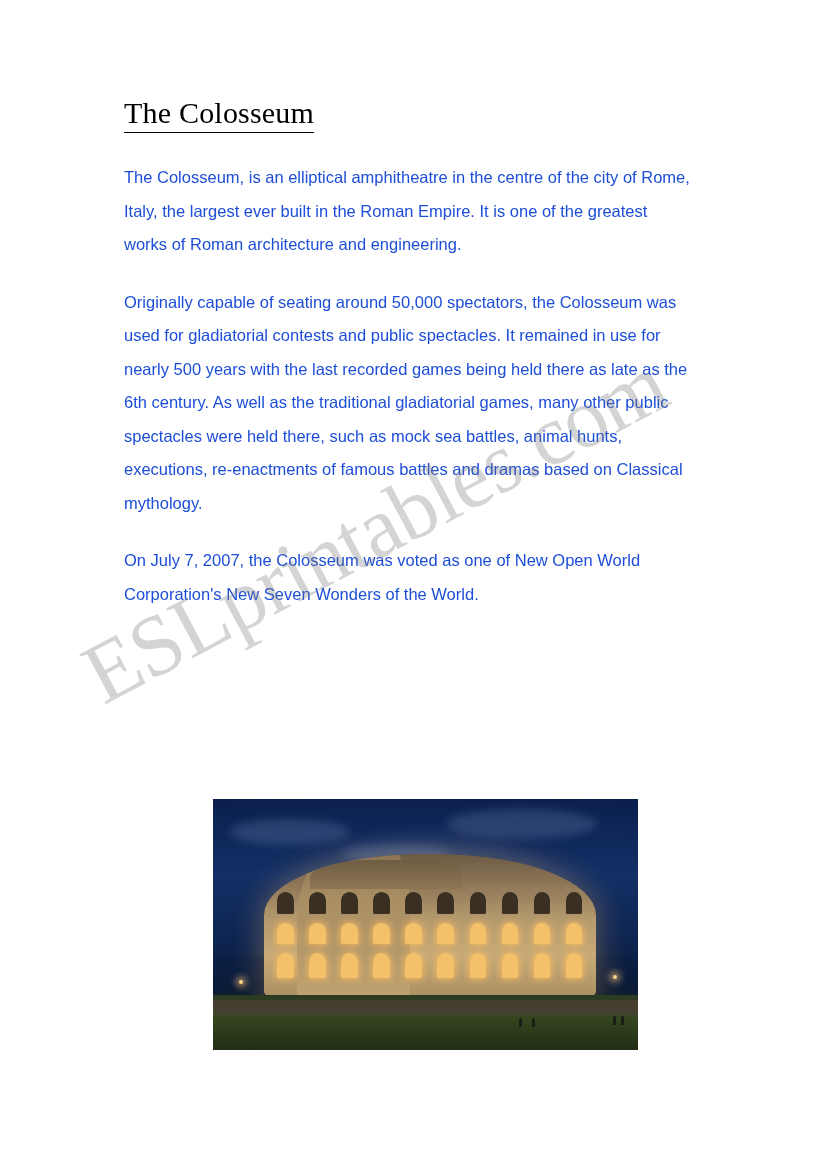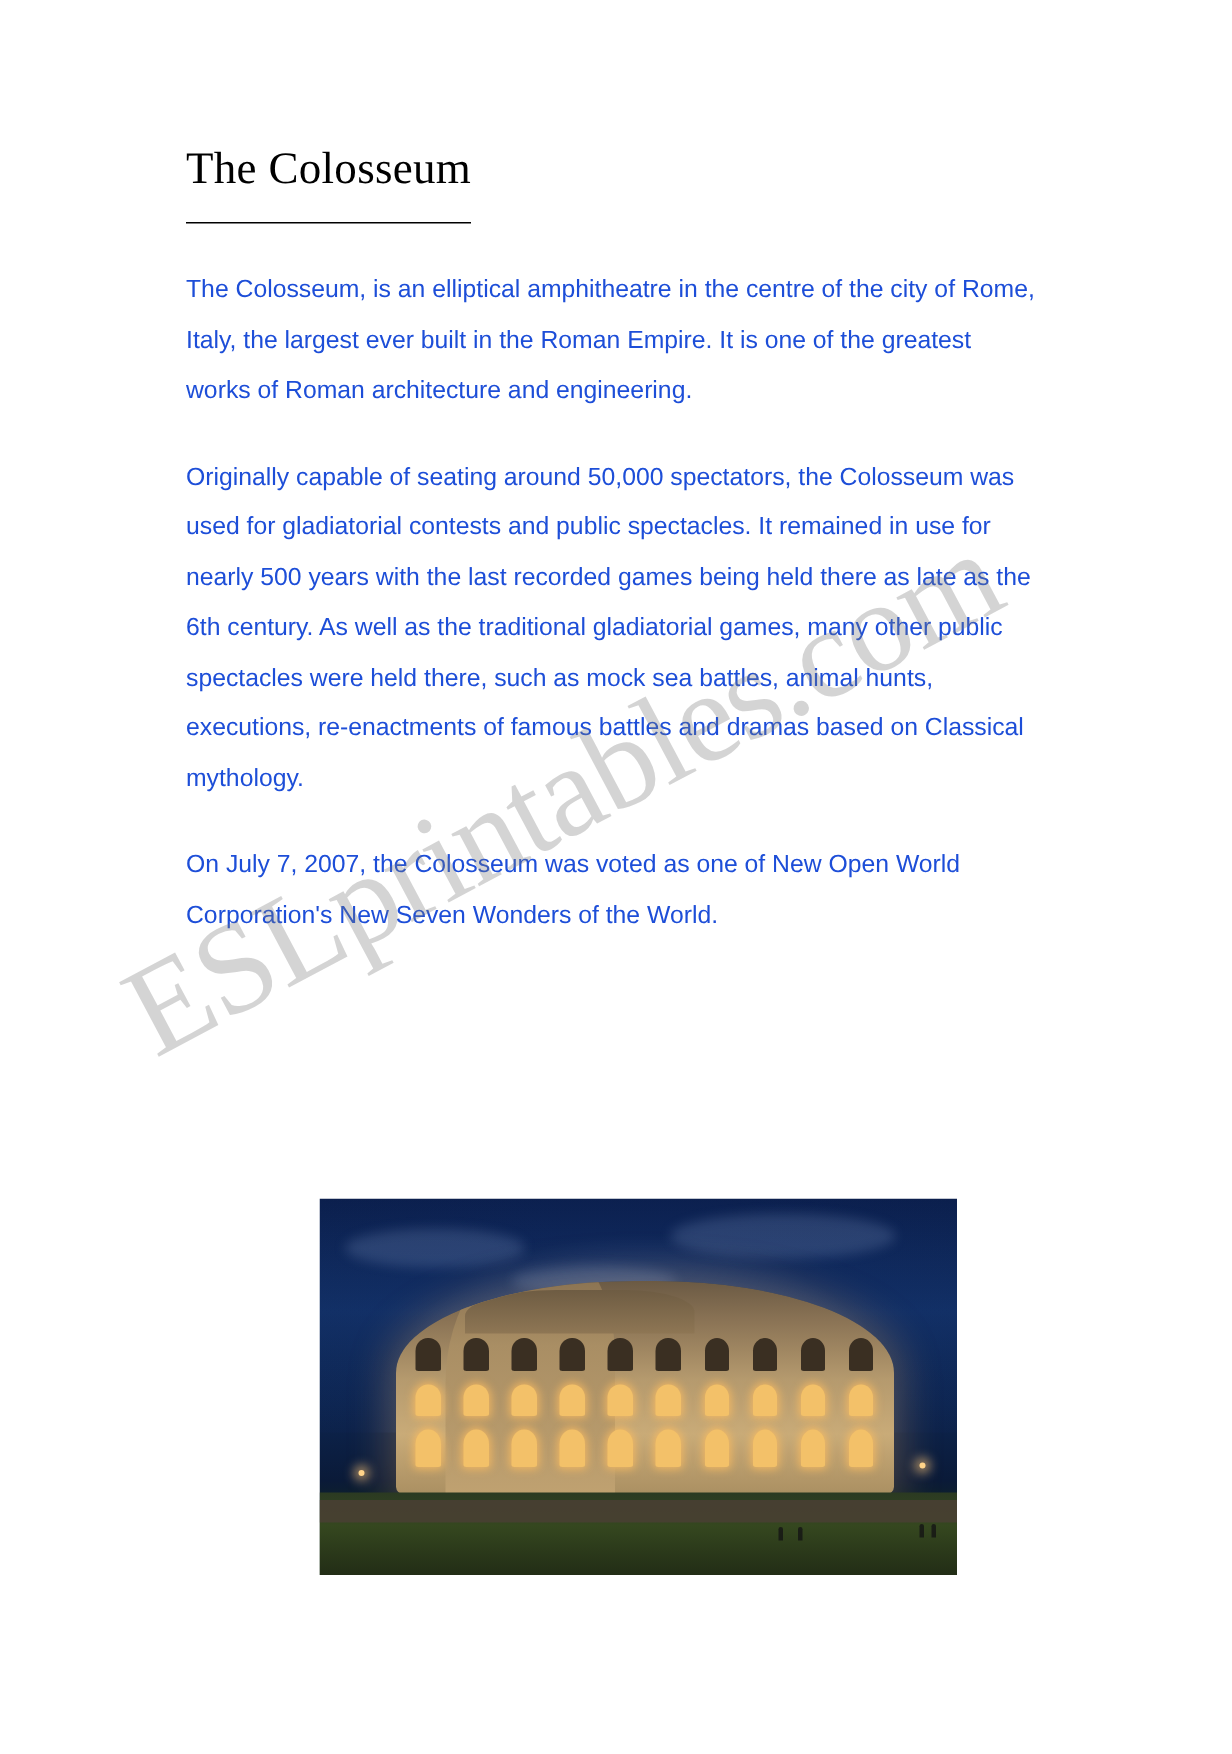--- a/index.html
+++ b/index.html
@@ -24,21 +24,21 @@
     width: 570px;
   }
   .doc-title {
     font-family: "Liberation Serif", serif;
     font-size: 30px;
     font-weight: normal;
     color: #000000;
     margin: 0 0 28px 0;
     display: inline-block;
     border-bottom: 1.5px solid #000000;
-    padding-bottom: 18px;
+    padding-bottom: 2px;
     letter-spacing: 0.2px;
   }
   .para {
     font-family: Liberation Sans, sans-serif;
     font-size: 16.5px;
     line-height: 33.5px;
     color: #1d4ed8;
     margin: 0 0 24px 0;
     text-align: left;
   }

